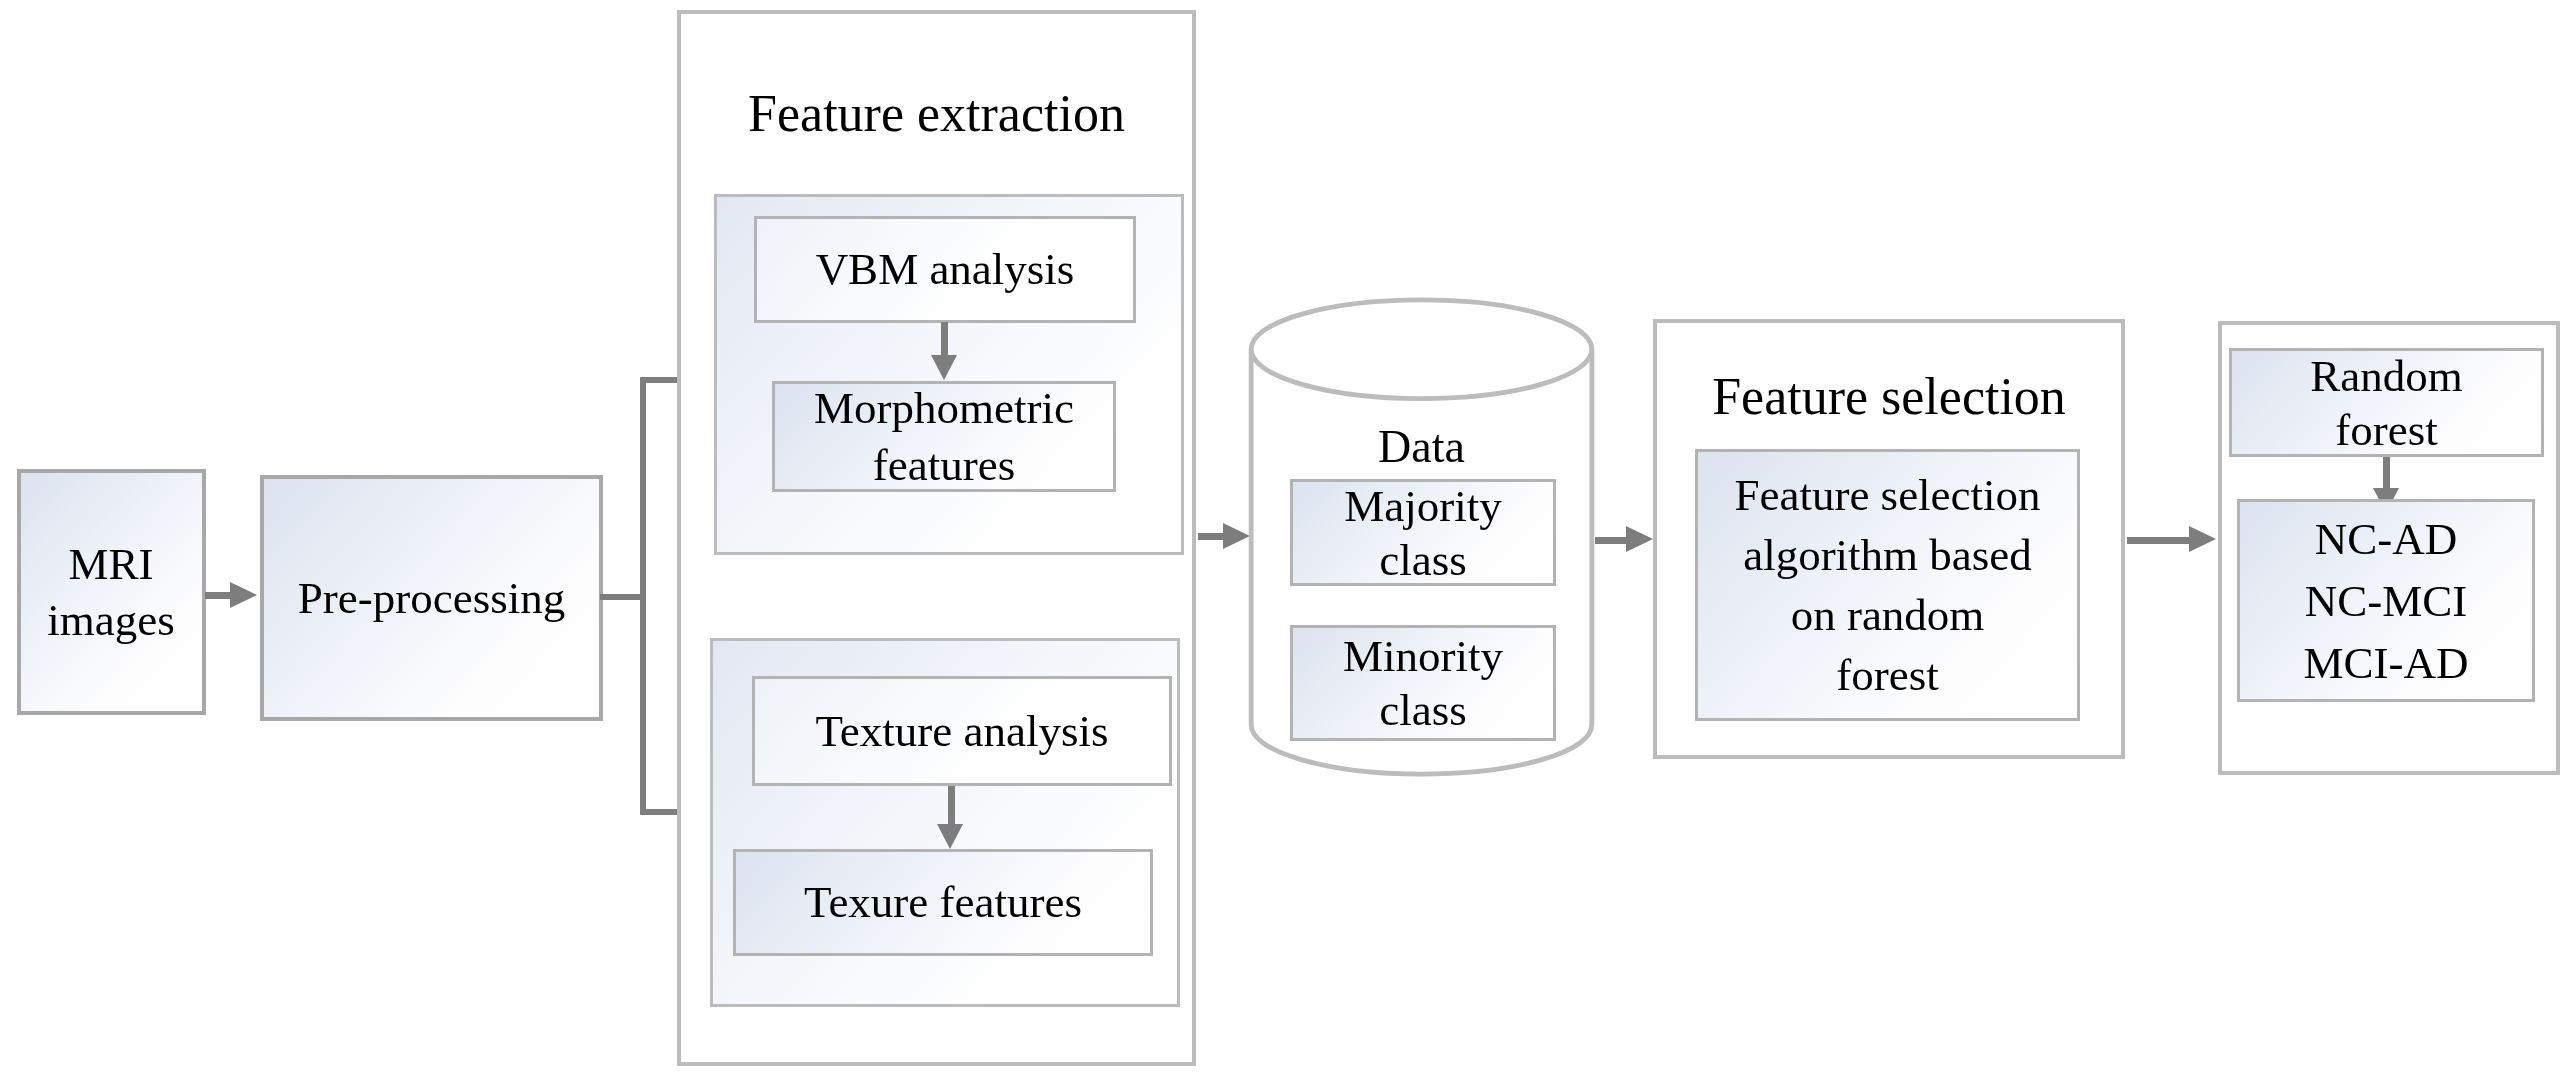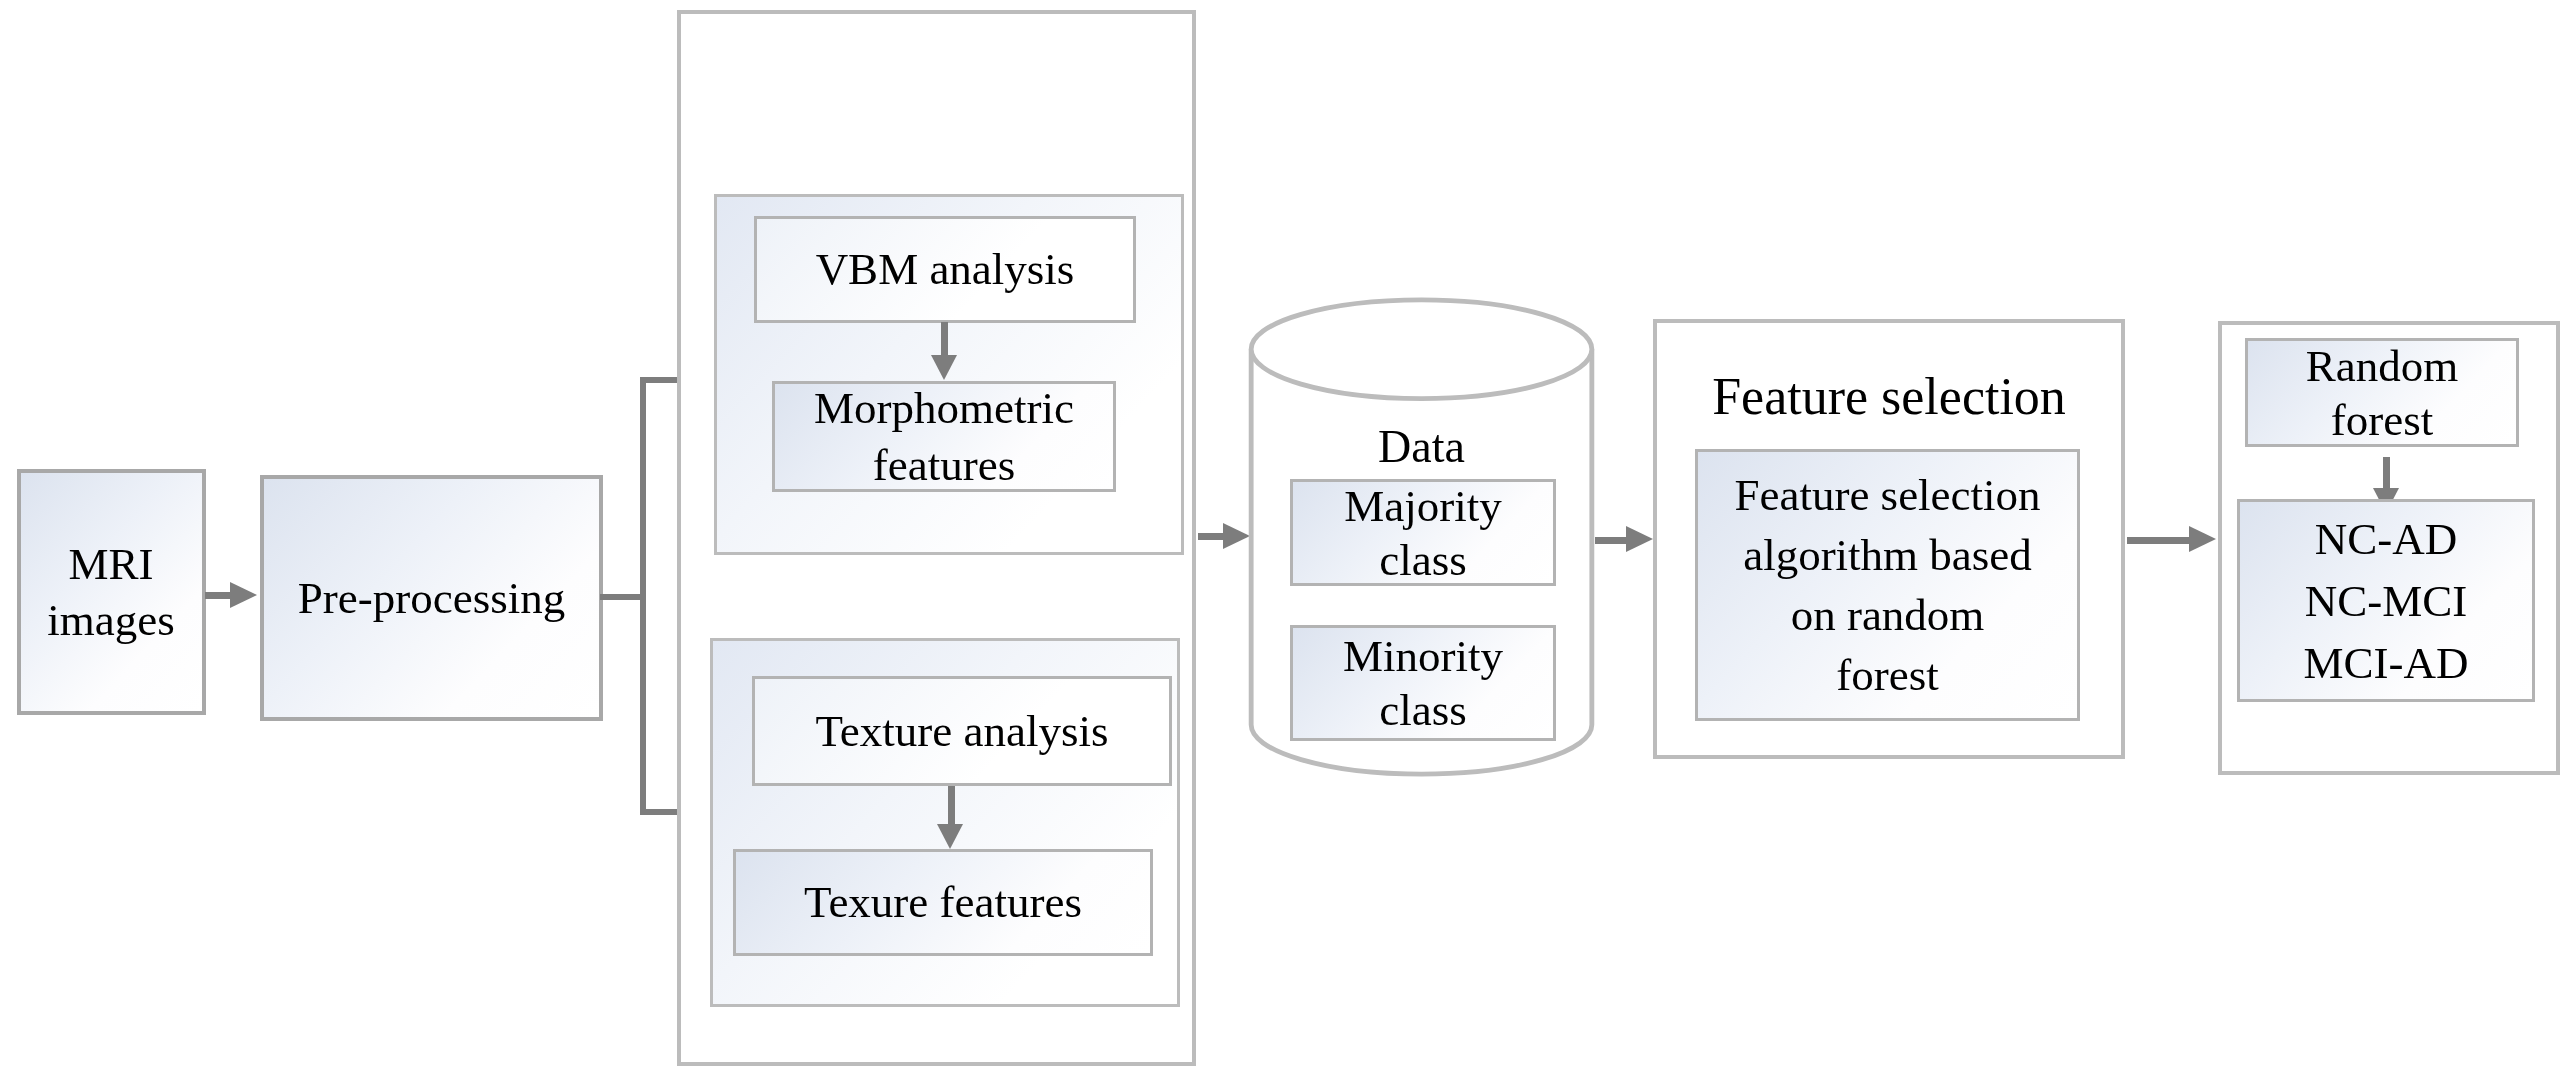--- a/index.html
+++ b/index.html
@@ -63,20 +63,21 @@
   <div class="abs ah-right" style="left:230px;top:582px;"></div>
 
   <div class="abs shaft" style="left:600px;top:594px;width:44px;height:5.8px;"></div>
   <div class="abs shaft" style="left:640px;top:377px;width:5.8px;height:438px;"></div>
   <div class="abs shaft" style="left:644px;top:377px;width:41px;height:5.8px;"></div>
   <div class="abs ah-right" style="left:685px;top:366px;"></div>
   <div class="abs shaft" style="left:644px;top:809px;width:41px;height:5.8px;"></div>
   <div class="abs ah-right" style="left:685px;top:798px;"></div>
 
   <div class="abs container" style="left:677px;top:9.7px;width:519px;height:1056px;"></div>
+  <div class="abs section-title" style="left:677px;top:85px;width:519px;">Feature extraction</div>
 
   <div class="abs grad-mid" style="left:714px;top:194px;width:470px;height:361px;"></div>
   <div class="abs node grad-light" style="left:754px;top:216px;width:382px;height:107px;">
     <span>VBM analysis</span>
   </div>
   <div class="abs shaft" style="left:941px;top:322px;width:6.8px;height:33px;"></div>
   <div class="abs ah-down" style="left:931px;top:355px;"></div>
   <div class="abs node grad-strong" style="left:772px;top:381px;width:344px;height:111px;">
     <span>Morphometric</span>
     <span>features</span>
@@ -118,21 +119,21 @@
     <span>Feature selection</span>
     <span>algorithm based</span>
     <span>on random</span>
     <span>forest</span>
   </div>
 
   <div class="abs shaft" style="left:2127px;top:537px;width:62px;height:6.8px;"></div>
   <div class="abs ah-right" style="left:2189px;top:526px;"></div>
 
   <div class="abs container" style="left:2218px;top:321px;width:342px;height:454px;"></div>
-  <div class="abs node grad-strong" style="left:2229px;top:338px;width:274px;height:109px;line-height:1.2;margin-left:16px;">
+  <div class="abs node grad-strong" style="left:2229px;top:348px;width:315px;height:109px;line-height:1.2;">
     <span>Random</span>
     <span>forest</span>
   </div>
   <div class="abs shaft" style="left:2383px;top:457px;width:6.8px;height:31px;"></div>
   <div class="abs ah-down" style="left:2373px;top:488px;"></div>
   <div class="abs node grad-strong" style="left:2237px;top:499px;width:298px;height:203px;line-height:62px;">
     <span>NC-AD</span>
     <span>NC-MCI</span>
     <span>MCI-AD</span>
   </div>

